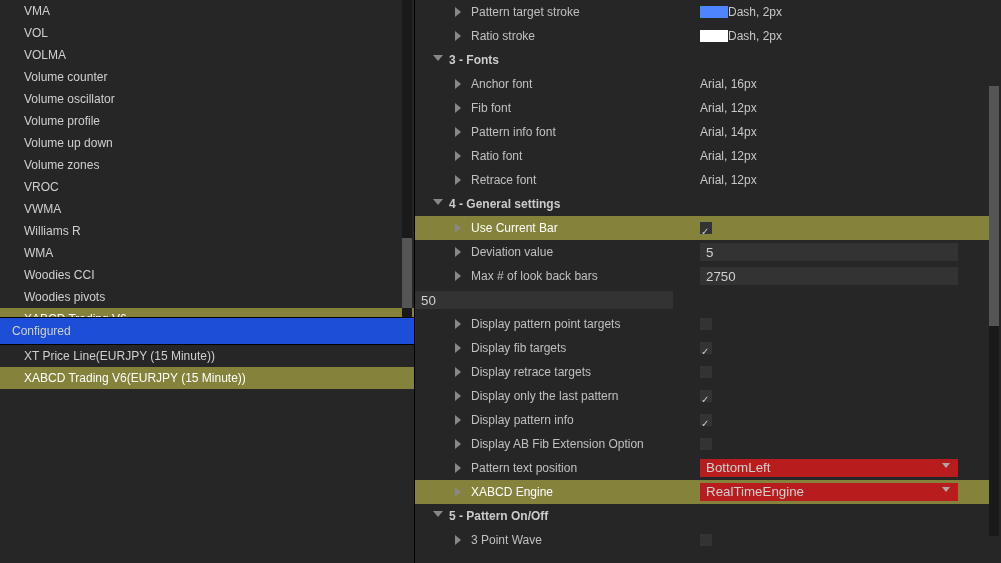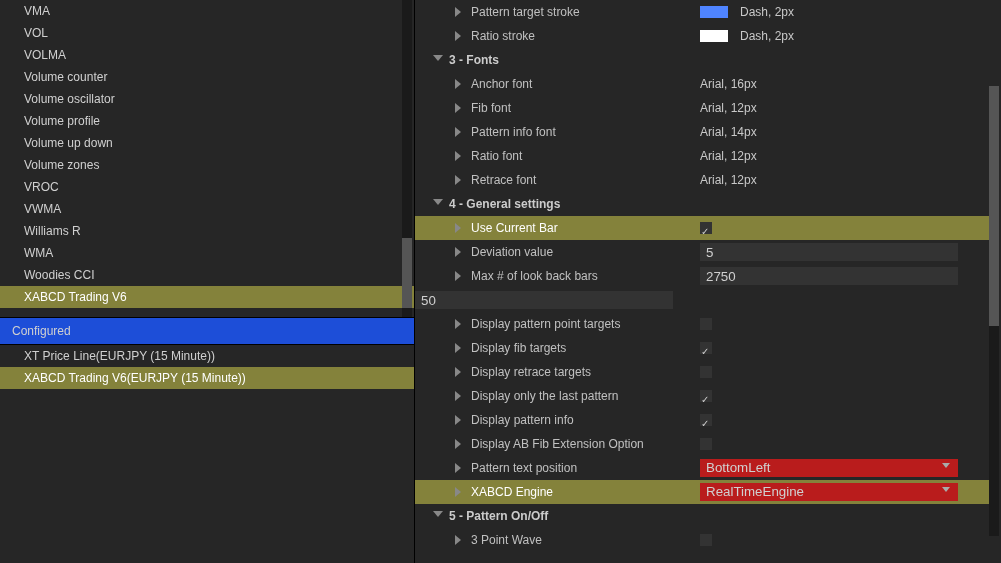--- a/index.html
+++ b/index.html
@@ -60,21 +60,21 @@
     width: 285px;
     padding-left: 36px;
     display: flex;
     align-items: center;
     gap: 6px;
   }
   .col-value {
     flex: 1;
     display: flex;
     align-items: center;
-    gap: 12px;
+    gap: 0;
   }
   .group-header .col-label { padding-left: 18px; font-weight: bold; color:#ccc; }
   .expander {
     display: inline-block;
     width: 10px;
     height: 10px;
     position: relative;
   }
   .expander::before {
     content:'';
@@ -168,20 +168,21 @@
         <div class="list-item">Volume counter</div>
         <div class="list-item">Volume oscillator</div>
         <div class="list-item">Volume profile</div>
         <div class="list-item">Volume up down</div>
         <div class="list-item">Volume zones</div>
         <div class="list-item">VROC</div>
         <div class="list-item">VWMA</div>
         <div class="list-item">Williams R</div>
         <div class="list-item">WMA</div>
         <div class="list-item">Woodies CCI</div>
+        <div class="list-item">Woodies pivots</div>
         <div class="list-item selected">XABCD Trading V6</div>
       </div>
     <div class="scrollbar scrollbar-left">
       <div class="scroll-thumb scroll-thumb-left"></div>
     </div>
   </div>
   <div class="header-row">Configured</div>
   <div class="list-container list-bottom">
     <div id="configured-items">
         <div class="list-item">XT Price Line(EURJPY (15 Minute))</div>

